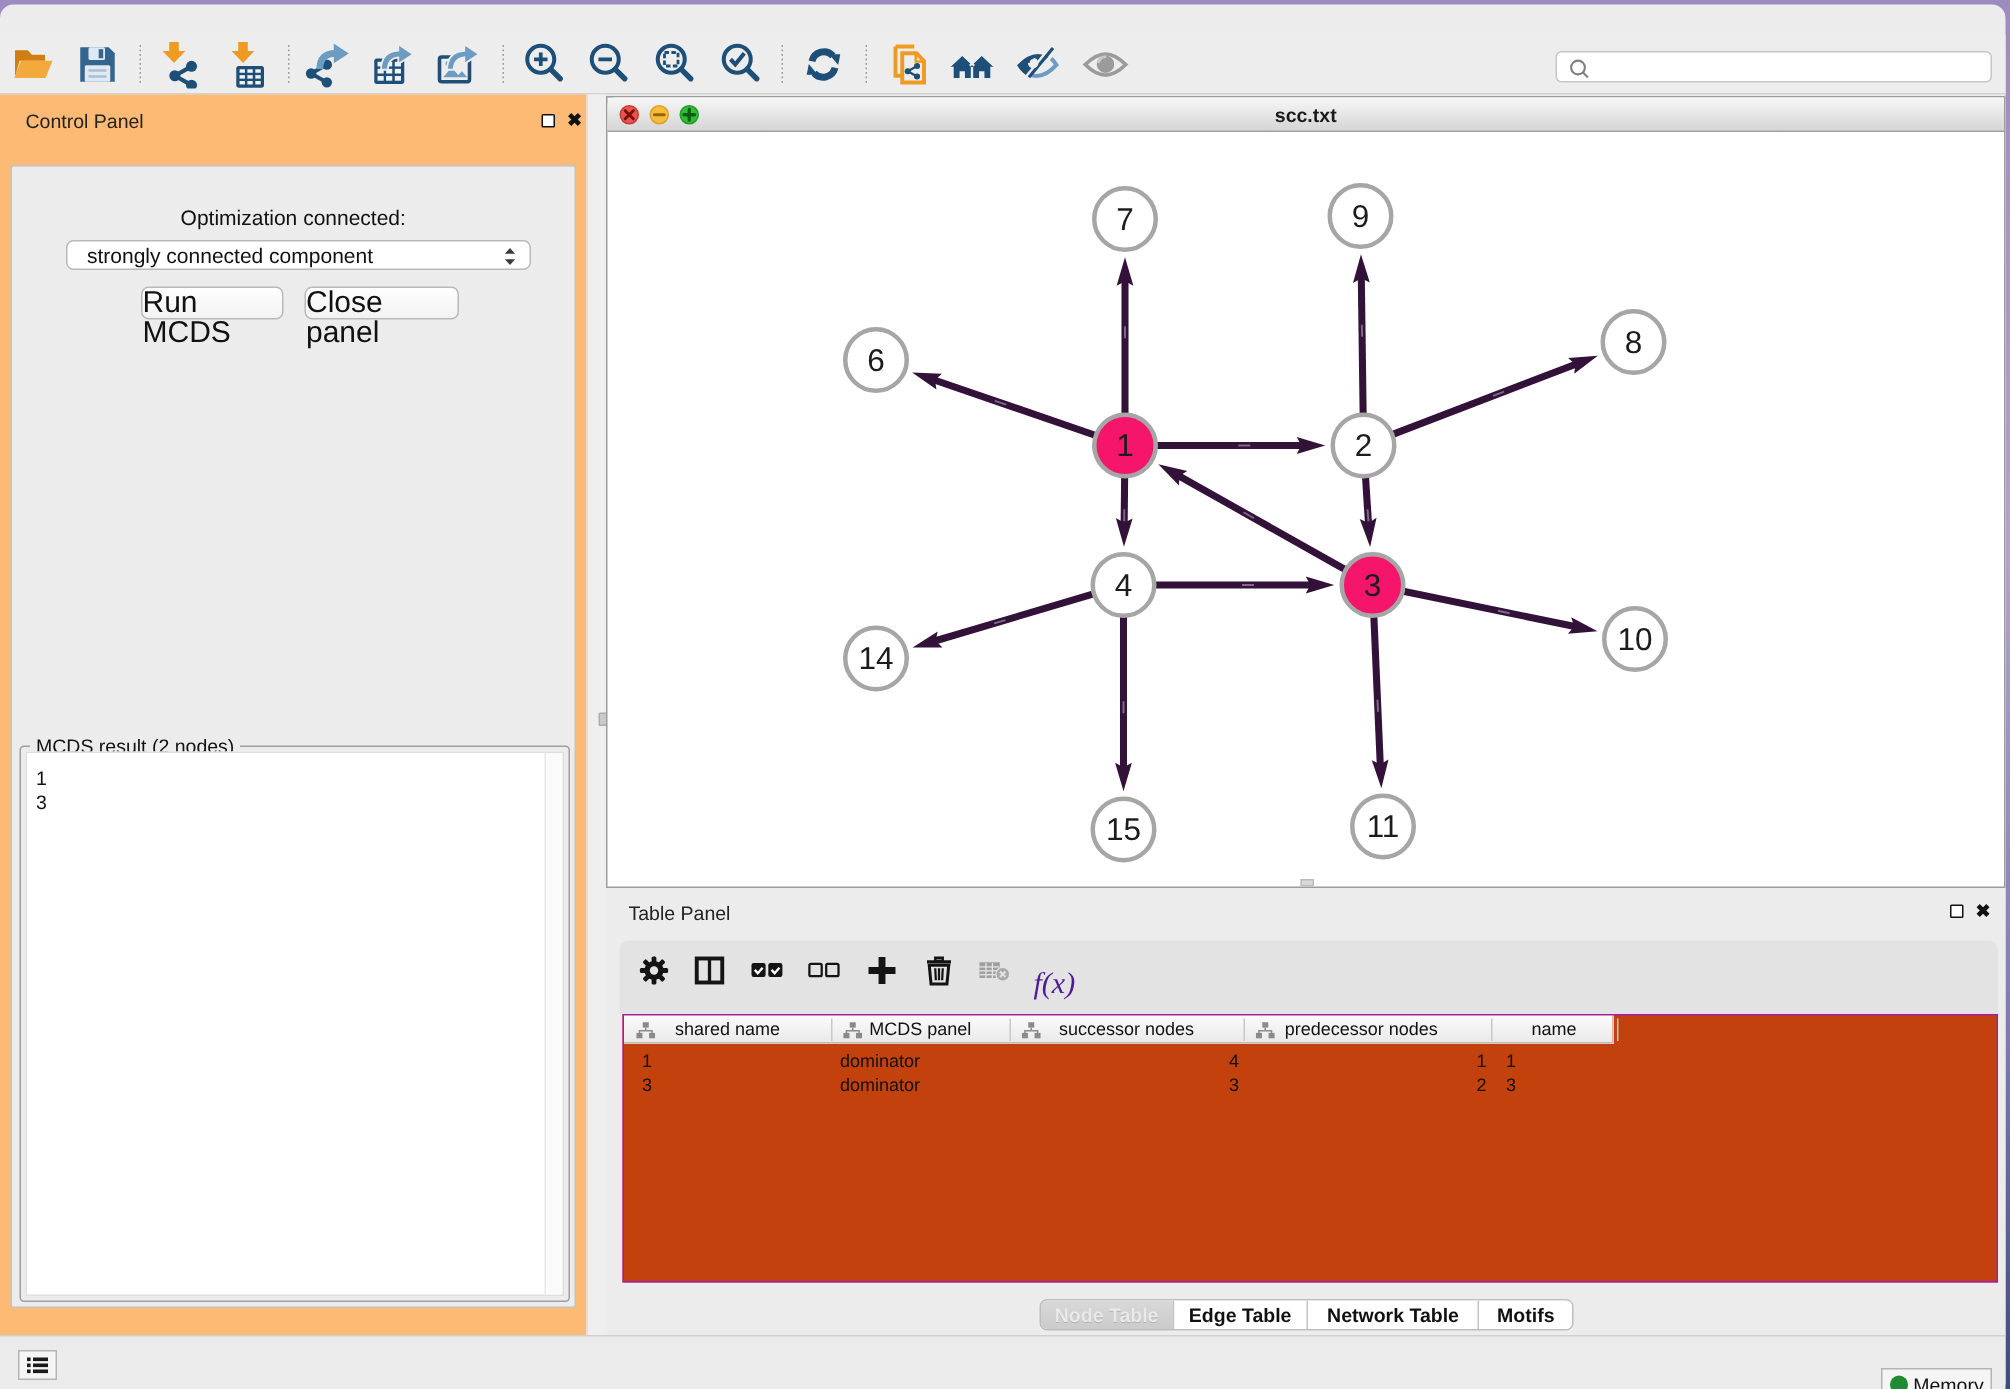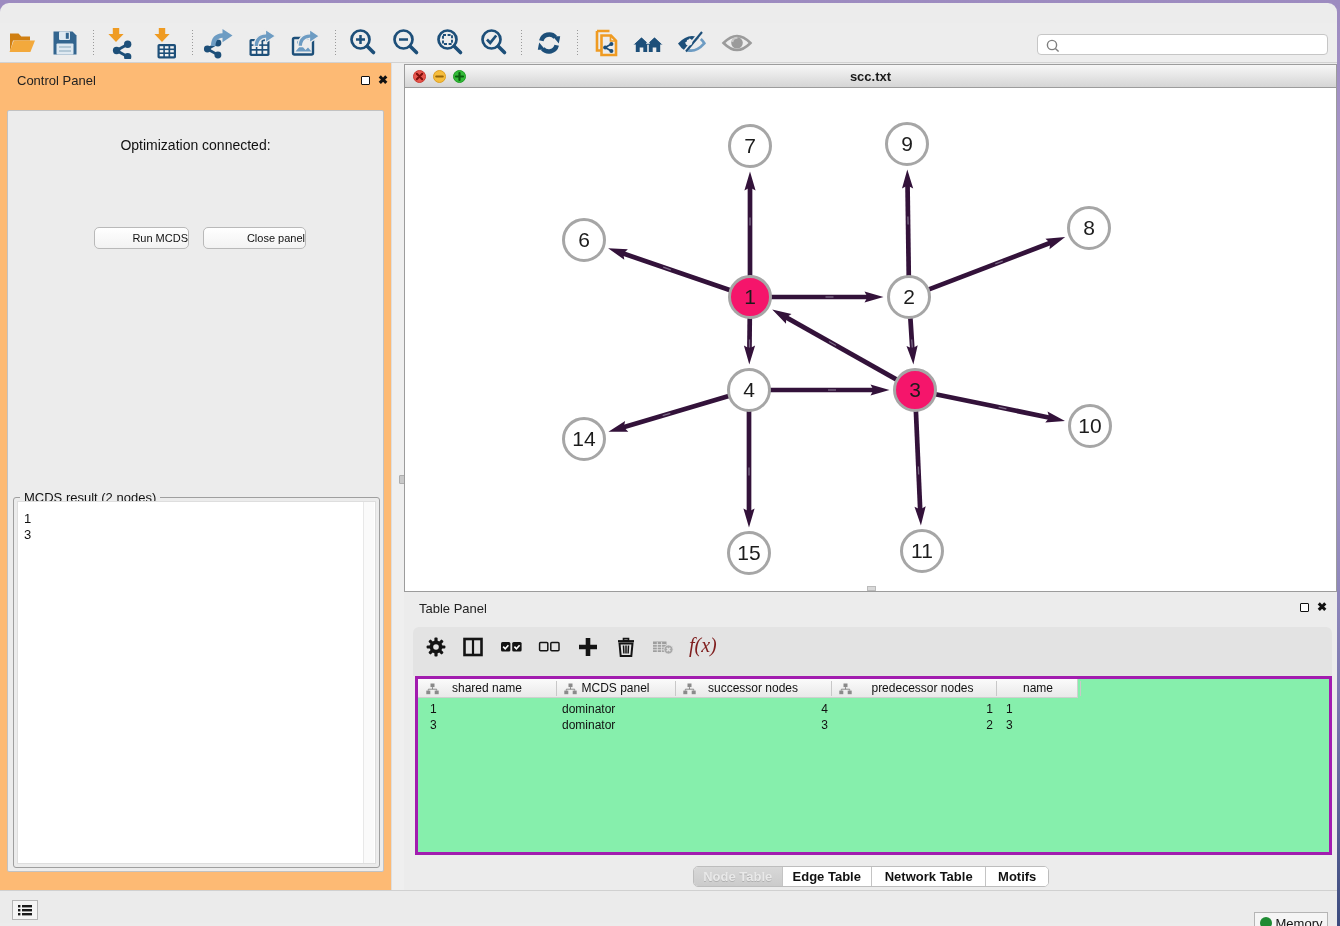--- a/index.html
+++ b/index.html
@@ -32,40 +32,40 @@
 .tabs { position:absolute; display:flex; z-index:3; height:24px; border:1px solid #bdbdbd; border-radius:5px; overflow:hidden; background:#fff; }
 .tab { font-size:13px; color:#111; text-align:center; line-height:23px; border-right:1px solid #c4c4c4; background:#fff; }
 .tab:last-child { border-right:none; }
 .tab.sel { background:linear-gradient(#d8d8d8,#cbcbcb); color:#ededed;
   text-shadow:0 1px 0 #b0b0b0; }
 .cp-pane { position:absolute; left:7px; top:47px; width:377px; height:762px;
   border:1px solid #c2c2c2; background:#ececec; border-radius:2px; }
 .combo { position:absolute; background:#fff; border:1px solid #b9b9b9; border-radius:5px;
   font-size:14px; color:#111; }
 .btn { position:absolute; background:linear-gradient(#ffffff,#f2f2f2); border:1px solid #b9b9b9;
-  border-radius:5px; font-size:11px; color:#111; text-align:right;margin-top:36px; }
+  border-radius:5px; font-size:20px; color:#111; text-align:left; }
 .groupbox { position:absolute; border:1px solid #9f9f9f; border-radius:3px; }
 .grouplabel { position:absolute; top:-8px; left:6px; background:#ececec; padding:0 4px;
   font-size:13px; color:#111; }
 .vsplit { position:absolute; left:391px; top:60px; width:13px; height:827px; background:#efefef;
   border-left:1px solid #dedede; }
 
 .netframe { position:absolute; left:404px; top:61px; width:933px; height:528px;
   border:1px solid #9c9c9c; background:#fff; }
 .net-title { position:absolute; left:0; top:0; width:100%; height:23px;
   background:linear-gradient(#f7f7f7,#d5d5d5); border-bottom:1px solid #9c9c9c; }
 .mac-dot { position:absolute; top:5px; width:13px; height:13px; border-radius:50%; }
 .net-title-text { position:absolute; top:4px; width:100%; text-align:center; font-size:13px;
   font-weight:bold; color:#1a1a1a; }
 
 .tp { position:absolute; left:404px; top:589px; width:933px; height:298px; background:#ececec; }
 .tp-toolbar { position:absolute; left:9px; top:35px; width:919px; height:49px;
   background:#e3e3e3; border-radius:6px 6px 0 0; }
-.tbl { position:absolute; left:11px; top:84px; width:917px; height:179px; background:#86efac;
-  border:3px solid #a21caf; }
+.tbl { position:absolute; left:11px; top:84px; width:917px; height:179px; background:#c2410c;
+  border:1px solid #a21caf; }
 .tbl-head { position:absolute; left:0; top:0; height:19px;
   background:linear-gradient(#fbfbfb,#e9e9e9); border-bottom:1px solid #cfcfcf;
   border-right:1px solid #cfcfcf; font-size:12px; color:#111; }
 .th-cell { position:absolute; top:0; height:19px; line-height:19px; text-align:center; }
 .th-div { position:absolute; top:2px; height:15px; width:1px; background:#c8c8c8; }
 .td { position:absolute; font-size:12px; color:#111; height:16px; line-height:16px; }
 .btabs { position:absolute; display:flex; height:21px; border:1px solid #bdbdbd; border-radius:5px; overflow:hidden; background:#fff; }
 .btab { font-size:13px; color:#111; text-align:center; line-height:19px; border-right:1px solid #c4c4c4; background:#fff; font-weight:bold;}
 .btab:last-child { border-right:none; }
 .btab.sel { background:linear-gradient(#d8d8d8,#cbcbcb); color:#e9e9e9; text-shadow:0 1px 0 #b0b0b0; }
@@ -221,20 +221,27 @@
       </svg>
     </div>
   </div>
 
   <div class="cp">
     <div class="panel-title abs" style="left:17px; top:10px;">Control Panel</div>
     <div class="sq-ic" style="left:361px; top:13px;"></div>
     <div class="x-ic" style="left:378px; top:13px;">✖</div>
     <div class="cp-pane"></div>
     <div class="abs" style="left:0; top:74px; width:391px; text-align:center; font-size:14px; color:#111;">Optimization connected:</div>
+    <div class="combo" style="left:44px; top:97px; width:310px; height:20px;">
+      <span style="position:absolute; left:13px; top:1px;">strongly connected component</span>
+      <svg width="10" height="14" viewBox="0 0 10 14" style="position:absolute; right:8px; top:2.5px;">
+        <path d="M1.6 5.2 L5 1.4 L8.4 5.2 Z" fill="#3a3a3a"></path>
+        <path d="M1.6 8.8 L5 12.6 L8.4 8.8 Z" fill="#3a3a3a"></path>
+      </svg>
+    </div>
     <div class="btn" style="left:94px; top:128px; width:95px; height:22px; line-height:20px;">Run MCDS</div>
     <div class="btn" style="left:203px; top:128px; width:103px; height:22px; line-height:20px;">Close panel</div>
     <div class="groupbox" style="left:13px; top:434px; width:367px; height:371px;">
       <div class="grouplabel">MCDS result (2 nodes)</div>
       <div class="abs" style="left:3px; top:3px; right:3px; bottom:3px; background:#fff; border:1px solid #dedede;">
         <div class="abs" style="left:6px; top:9px; font-size:13px; color:#111; line-height:16px;">1<br>3</div>
         <div class="abs" style="right:1px; top:0; width:11px; height:100%; background:#fafafa; border-left:1px solid #e8e8e8;"></div>
       </div>
     </div>
   </div>
@@ -380,21 +387,21 @@
       <svg style="position:absolute; left:236.5px; top:7px;" width="26" height="26" viewBox="0 0 26 26">
           <rect x="3" y="7.5" width="13.5" height="10.5" fill="#9e9e9e"></rect>
           <line x1="3" y1="10.6" x2="16" y2="10.6" stroke="#e3e3e3" stroke-width="0.9"></line>
           <line x1="3" y1="13.2" x2="16" y2="13.2" stroke="#e3e3e3" stroke-width="0.9"></line>
           <line x1="3" y1="15.8" x2="16" y2="15.8" stroke="#e3e3e3" stroke-width="0.9"></line>
           <line x1="7.3" y1="8" x2="7.3" y2="18" stroke="#e3e3e3" stroke-width="0.9"></line>
           <line x1="11.6" y1="8" x2="11.6" y2="18" stroke="#e3e3e3" stroke-width="0.9"></line>
           <circle cx="18.5" cy="15.5" r="4.6" fill="#a9a9a9" stroke="#e3e3e3" stroke-width="0.9"></circle>
           <path d="M16.7 13.7 l3.6 3.6 M20.3 13.7 l-3.6 3.6" stroke="#e3e3e3" stroke-width="1.4"></path>
         </svg>
-      <div style="position:absolute; left:276px; top:7px; font-family:'Liberation Serif', serif; font-style:italic; font-size:20px; color:#7f1d1d;">f(x)</div>
+      <div style="position:absolute; left:276px; top:18px; font-family:'Liberation Serif', serif; font-style:italic; font-size:20px; color:#4c1d95;">f(x)</div>
     </div>
     <div class="tbl">
       <div class="tbl-head" style="width:660px;">
         <div style="position:absolute; left:8px; top:3px;"><svg width="13" height="12" viewBox="0 0 13 12" style="vertical-align:-2px;">
               <g fill="#8a8a8a">
                 <rect x="4.5" y="0.5" width="4" height="3.6"></rect>
                 <rect x="0.3" y="7.6" width="4" height="3.6"></rect>
                 <rect x="8.7" y="7.6" width="4" height="3.6"></rect>
               </g>
               <path d="M6.5 4.2 v2 M2.3 7.6 v-1.4 h8.4 v1.4" stroke="#8a8a8a" stroke-width="1" fill="none"></path>
@@ -421,21 +428,21 @@
         <div class="th-cell" style="left:257px; width:156px;">successor nodes</div>
         <div class="th-div" style="left:257px;"></div>
         <div style="position:absolute; left:421px; top:3px;"><svg width="13" height="12" viewBox="0 0 13 12" style="vertical-align:-2px;">
               <g fill="#8a8a8a">
                 <rect x="4.5" y="0.5" width="4" height="3.6"></rect>
                 <rect x="0.3" y="7.6" width="4" height="3.6"></rect>
                 <rect x="8.7" y="7.6" width="4" height="3.6"></rect>
               </g>
               <path d="M6.5 4.2 v2 M2.3 7.6 v-1.4 h8.4 v1.4" stroke="#8a8a8a" stroke-width="1" fill="none"></path>
             </svg></div>
-        <div class="th-cell" style="left:422px; width:165px;">predecessor nodes</div>
+        <div class="th-cell" style="left:409px; width:165px;">predecessor nodes</div>
         <div class="th-div" style="left:413px;"></div>
         <div class="th-cell" style="left:578px; width:84px;">name</div>
         <div class="th-div" style="left:578px;"></div>
         <div class="th-div" style="left:662px;"></div>
       </div>
       <div class="td" style="left:12px; top:22px;">1</div>
       <div class="td" style="left:144px; top:22px;">dominator</div>
       <div class="td" style="left:310px; top:22px; width:100px; text-align:right;">4</div>
       <div class="td" style="left:475px; top:22px; width:100px; text-align:right;">1</div>
       <div class="td" style="left:588px; top:22px;">1</div>

